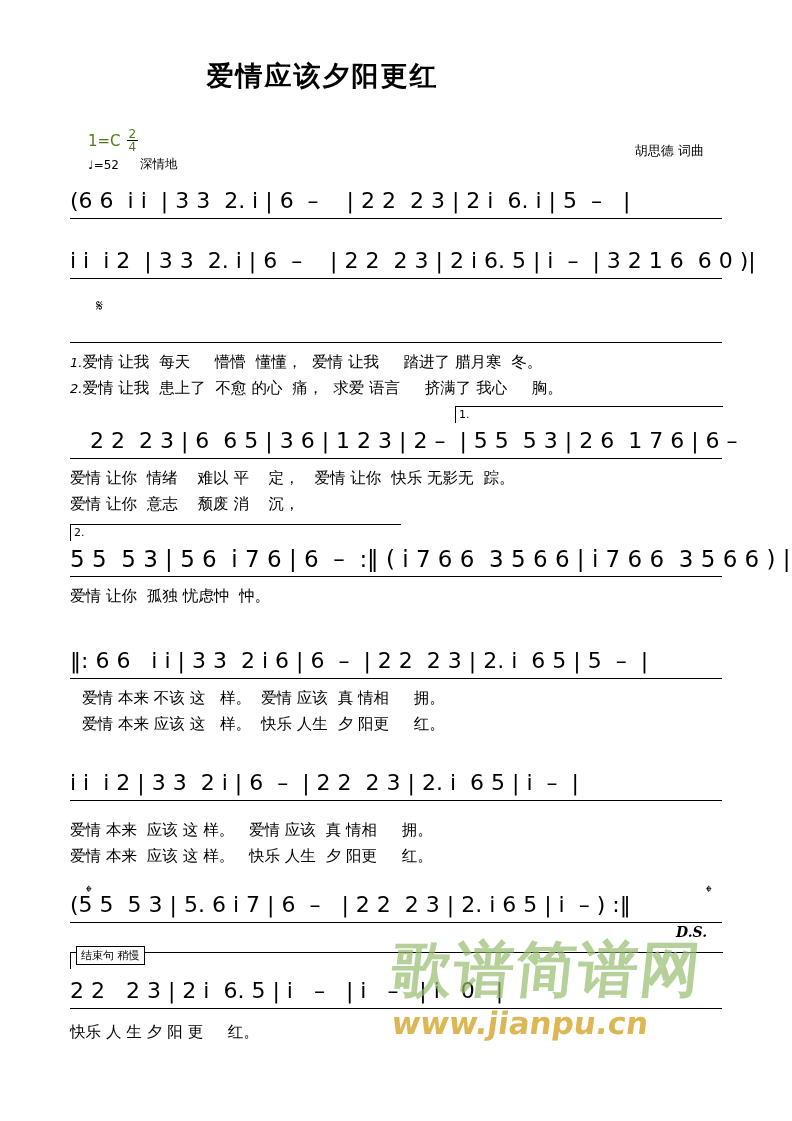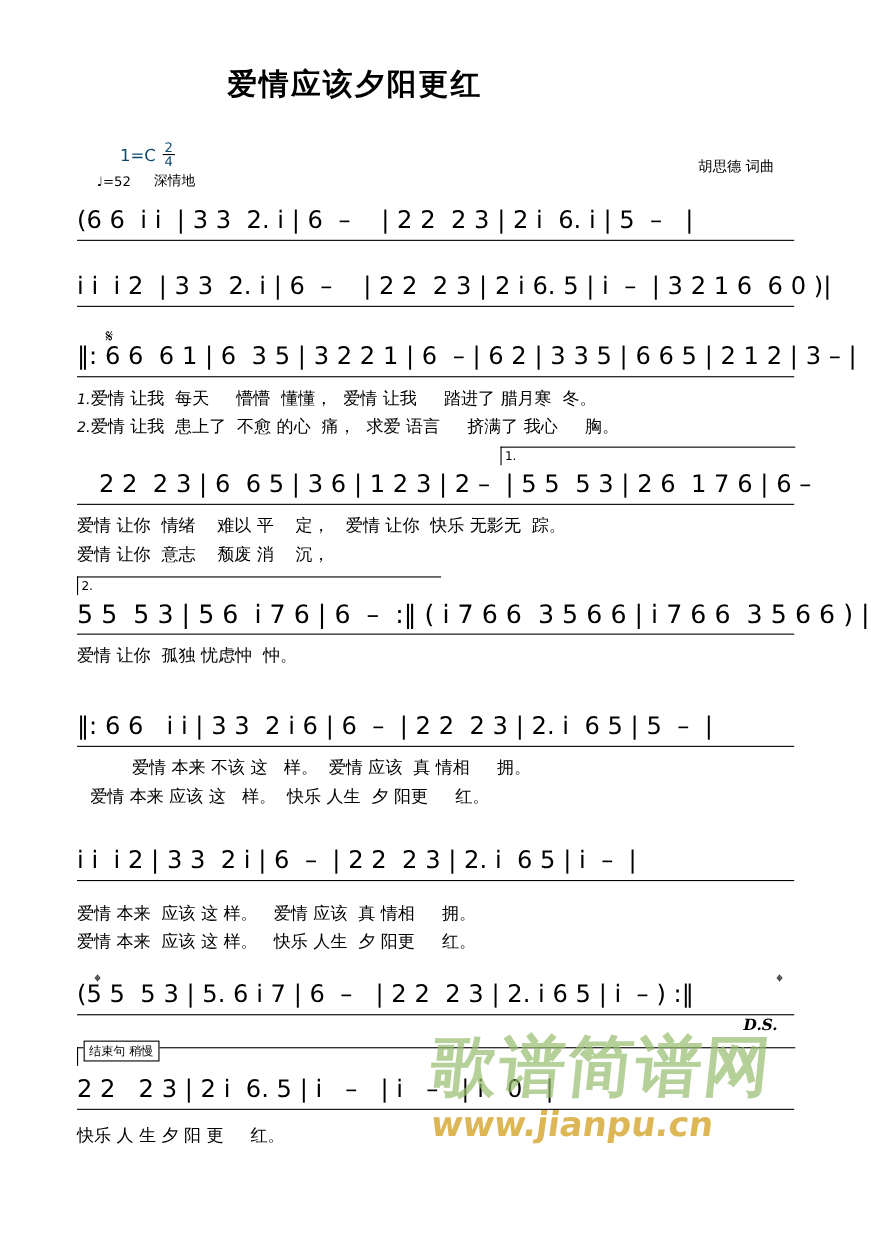--- a/index.html
+++ b/index.html
@@ -16,22 +16,22 @@
     position:absolute;top:58px;left:0;width:645px;
     text-align:center;
     font-family:"DejaVu Sans", sans-serif;
     font-size:27px;font-weight:bold;color:#000;
     letter-spacing:2px;
   }
 
   .key-sig{
     position:absolute;left:88px;top:128px;
     font-family:"DejaVu Sans", sans-serif;
-    font-size:15px;color:#0c4a6e;
-    display:flex;align-items:center;gap:6px;margin-left:21px;
+    font-size:15px;color:#4d7c0f;
+    display:flex;align-items:center;gap:6px;
   }
   .frac{display:inline-block;text-align:center;line-height:1;font-size:12px;vertical-align:middle;}
   .frac .num{display:block;border-bottom:1.4px solid #000;padding:0 2px;}
   .frac .den{display:block;padding:0 2px;}
 
   .composer{
     position:absolute;right:88px;top:142px;
     font-family:"DejaVu Sans", sans-serif;
     font-size:13px;color:#000;
   }
@@ -130,21 +130,20 @@
   <div class="tempo">♩=52</div>
   <div class="expression">深情地</div>
 
   <div class="notes" style="top:188px;">(6 6  i i  | 3 3  2. i | 6  –    | 2 2  2 3 | 2 i  6. i | 5  –   |</div>
   <div class="staff" style="top:218px;"></div>
 
   <div class="notes" style="top:248px;">i i  i 2  | 3 3  2. i | 6  –    | 2 2  2 3 | 2 i 6. 5 | i  –  | 3 2 1 6  6 0 )|</div>
   <div class="staff" style="top:278px;"></div>
 
   <div class="coda" style="left:96px;top:296px;">𝄋</div>
-  <div class="notes" style="top:312px;">‖: 6 6  6 1 | 6  3 5 | 3 2 2 1 | 6  – | 6 2 | 3 3 5 | 6 6 5 | 2 1 2 | 3 – |</div>
   <div class="staff" style="top:342px;"></div>
   <div class="lyric" style="top:352px;"><span class="num">1.</span><span>爱情 让我  每天     懵懵  懂懂，  爱情 让我     踏进了 腊月寒  冬。</span></div>
   <div class="lyric" style="top:378px;"><span class="num">2.</span><span>爱情 让我  患上了  不愈 的心  痛，  求爱 语言     挤满了 我心     胸。</span></div>
 
   <div class="ending-box" style="left:455px;top:406px;width:267px;"></div>
   <div class="bracket-label" style="left:459px;top:408px;">1.</div>
 
   <div class="notes" style="top:428px;margin-left:20px;">2 2  2 3 | 6  6 5 | 3 6 | 1 2 3 | 2 –  | 5 5  5 3 | 2 6  1 7 6 | 6 –</div>
   <div class="staff" style="top:458px;"></div>
   <div class="lyric" style="top:468px;">爱情 让你  情绪    难以 平    定，   爱情 让你  快乐 无影无  踪。</div>
@@ -152,21 +151,21 @@
 
   <div class="ending-box" style="left:70px;top:524px;width:330px;"></div>
   <div class="bracket-label" style="left:74px;top:526px;">2.</div>
 
   <div class="notes small" style="top:546px;">5 5  5 3 | 5 6  i 7 6 | 6  –  :‖ ( i 7 6 6  3 5 6 6 | i 7 6 6  3 5 6 6 ) |</div>
   <div class="staff" style="top:576px;"></div>
   <div class="lyric" style="top:586px;">爱情 让你  孤独 忧虑忡  忡。</div>
 
   <div class="notes" style="top:648px;">‖: 6 6   i i | 3 3  2 i 6 | 6  –  | 2 2  2 3 | 2. i  6 5 | 5  –  |</div>
   <div class="staff" style="top:678px;"></div>
-  <div class="lyric" style="left:82px;top:688px;margin-left:38px;">爱情 本来 不该 这   样。  爱情 应该  真 情相     拥。</div>
+  <div class="lyric" style="left:82px;top:688px;">爱情 本来 不该 这   样。  爱情 应该  真 情相     拥。</div>
   <div class="lyric" style="left:82px;top:714px;">爱情 本来 应该 这   样。  快乐 人生  夕 阳更     红。</div>
 
   <div class="notes" style="top:770px;">i i  i 2 | 3 3  2 i | 6  –  | 2 2  2 3 | 2. i  6 5 | i  –  |</div>
   <div class="staff" style="top:800px;"></div>
   <div class="lyric" style="top:820px;">爱情 本来  应该 这 样。   爱情 应该  真 情相     拥。</div>
   <div class="lyric" style="top:846px;">爱情 本来  应该 这 样。   快乐 人生  夕 阳更     红。</div>
 
   <div class="coda" style="left:86px;top:882px;">𝄌</div>
   <div class="coda" style="left:706px;top:882px;">𝄌</div>
   <div class="notes" style="top:892px;">(5 5  5 3 | 5. 6 i 7 | 6  –   | 2 2  2 3 | 2. i 6 5 | i  – ) :‖</div>

